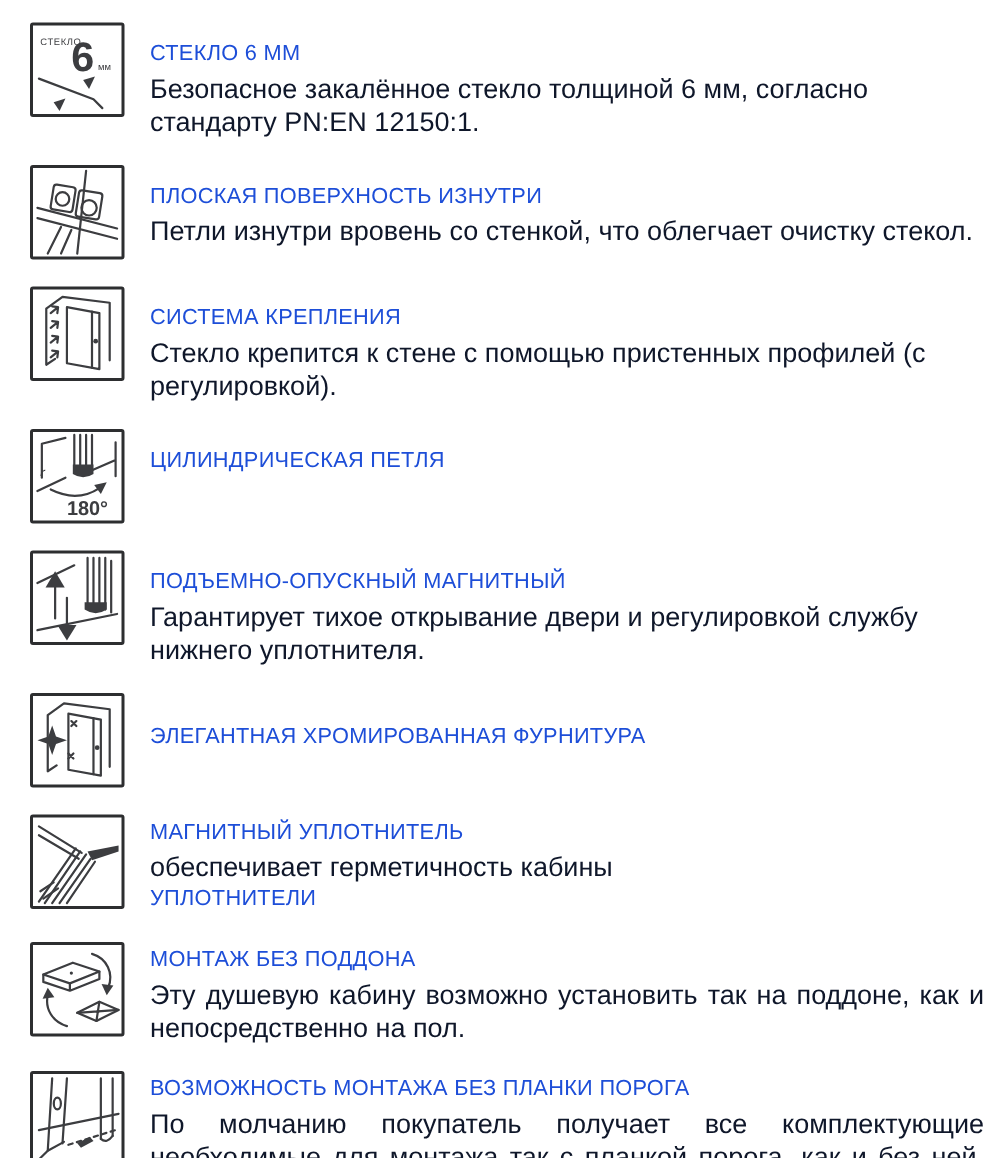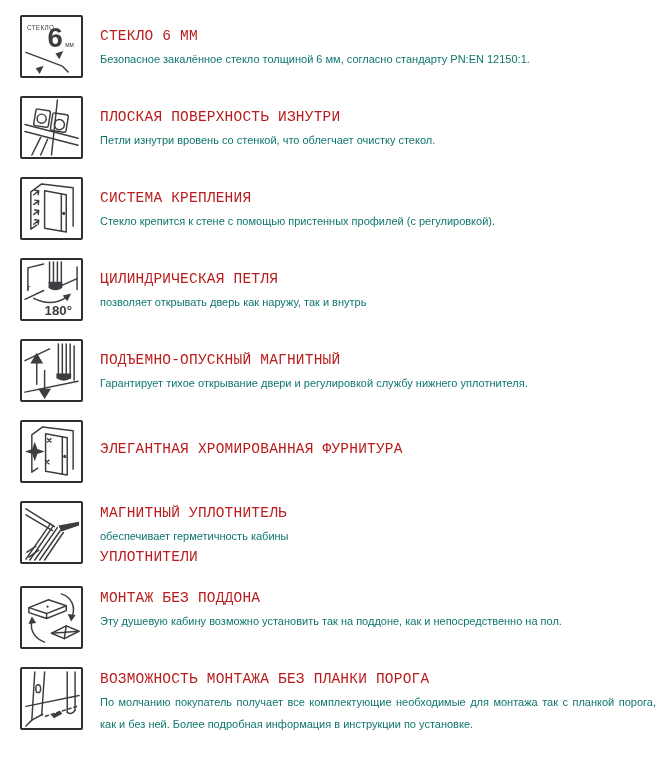--- a/index.html
+++ b/index.html
@@ -4,22 +4,22 @@
 <style>
   html,body{margin:0;padding:0;background:#ffffff;}
   body{width:671px;font-family:"Liberation Sans",sans-serif;-webkit-font-smoothing:antialiased;}
   .wrap{padding:15px 15px 8px 20px;}
   .feature{display:flex;gap:17px;margin-bottom:18px;align-items:flex-start;}
   .icon-box{flex:0 0 63px;width:63px;height:63px;box-sizing:border-box;border:2px solid #2d2e30;border-radius:2px;background:#fff;overflow:hidden;}
   .icon-box svg{width:100%;height:100%;display:block;}
   .text{flex:1;min-width:0;padding-top:11px;}
   .text.mid{padding-top:19px;}
   .text.tight{padding-top:2px;}
-  .title{margin:0;font-size:14.5px;font-weight:400;color:#b91c1c;line-height:21px;letter-spacing:.2px;font-family:Liberation Mono, monospace;}
-  .desc{margin:1px 0 0 0;font-size:11px;font-weight:400;color:#0f766e;line-height:22px;}
+  .title{margin:0;font-size:14.5px;font-weight:400;color:#1d4ed8;line-height:21px;letter-spacing:.2px;}
+  .desc{margin:1px 0 0 0;font-size:18px;font-weight:400;color:#0f172a;line-height:22px;}
   .desc.just{text-align:justify;}
   .ic{stroke:#3c3d40;fill:none;stroke-width:1.5;stroke-linecap:round;stroke-linejoin:round;}
   .icf{fill:#3c3d40;stroke:none;}
   .ict{fill:#3c3d40;font-family:"Liberation Sans",sans-serif;}
 </style>
 </head>
 <body>
 
 <main class="wrap">
 
@@ -84,21 +84,20 @@
         <path class="ic" d="M6 8 V31 M6 8 L22 4 M3 40 L22 31 M40 26 L56 19 M56 7 V30" stroke-width="1"></path>
         <path class="icf" d="M27 22 h14 v6.5 q-7 4.5 -14 0 z"></path>
         <path class="ic" d="M12 39 Q 30 48 45 38" stroke-width="2"></path>
         <polygon class="icf" points="50,34 41.5,36 46,42"></polygon>
         <text class="ict" x="5" y="30" font-size="8" font-weight="700" font-style="italic">r</text>
         <text class="ict" x="23" y="56" font-size="13.5" font-weight="700">180°</text>
       </svg>
     </div>
     <div class="text">
       <h3 class="title">ЦИЛИНДРИЧЕСКАЯ ПЕТЛЯ</h3>
-      <p class="desc">позволяет открывать дверь как наружу, так и внутрь</p>
     </div>
   </section>
 
   <section class="feature">
     <div class="icon-box">
       <svg viewBox="0 0 60 60">
         <path class="ic" d="M3 20 L28 8 M3 52 L57 41 M53 5 V40" stroke-width="1"></path>
         <path class="ic" d="M37 3 V36 M41 3 V36 M45 3 V37 M49 3 V38" stroke-width="1.2"></path>
         <path class="icf" d="M35 33 h15 v5 q-7.5 5 -15 0 z"></path>
         <line class="ic" x1="15" y1="44" x2="15" y2="22" stroke-width="3.4"></line>

